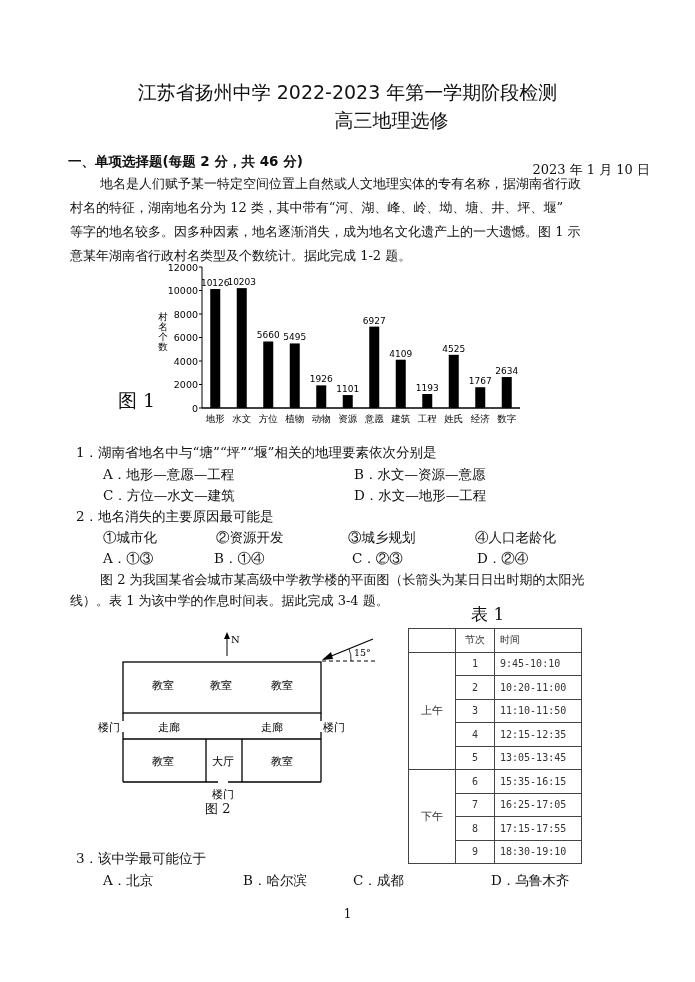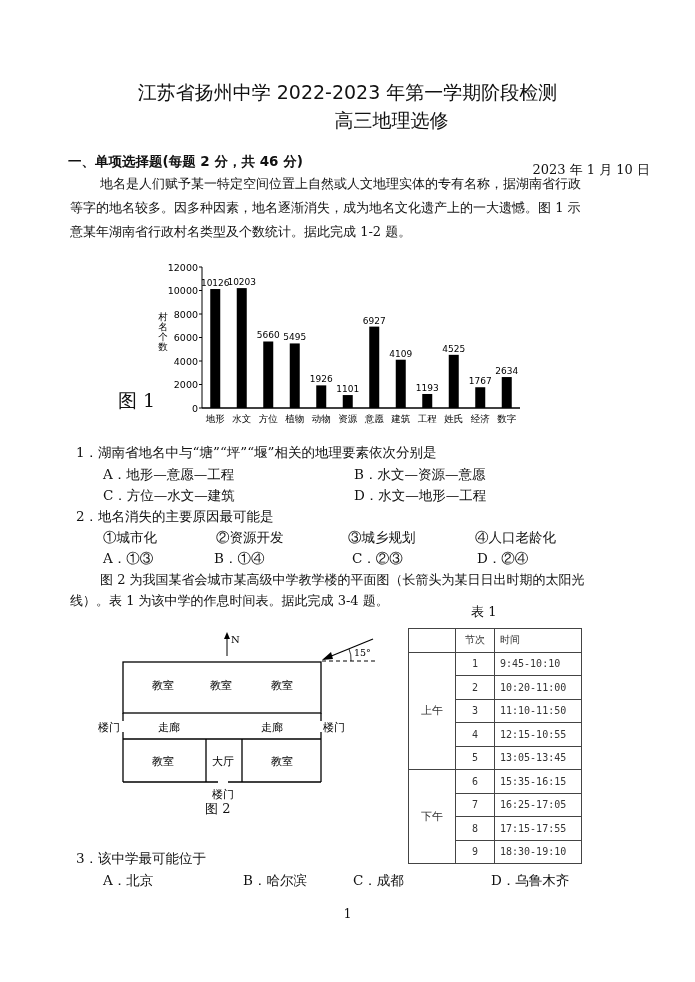--- a/index.html
+++ b/index.html
@@ -11,40 +11,41 @@
   .t2 { top: 108px; padding-left: 44px; }
   .date { top: 136px; right: 45px; font-size: 13px; margin-top: 25px; }
   .section { top: 153px; left: 68px; font-size: 13.5px; font-weight: bold; font-family: "DejaVu Sans", "Liberation Sans", sans-serif; }
   .para { left: 70px; width: 560px; font-size: 13px; line-height: 24px; white-space: normal; }
   .para .line { display: block; white-space: nowrap; }
   .q { font-size: 13.5px; }
   .opt { font-size: 13.5px; }
   .chart-wrap { position: absolute; left: 110px; top: 258px; width: 420px; height: 170px; }
   .fig1-label { top: 388px; left: 118px; font-size: 19px; }
   .fig2-label { top: 800px; left: 205px; font-size: 13px; }
-  .tab-title { top: 603px; left: 471px; font-size: 13px; text-align: right; }
+  .tab-title { top: 603px; left: 471px; font-size: 17px; text-align: right; }
   table.tt { position: absolute; left: 408px; top: 628px; border-collapse: collapse;
              font-family: "DejaVu Sans Mono", "Liberation Mono", monospace; font-size: 10px; color: #333; border-radius: 21px; }
   table.tt td { border: 1px solid #444; height: 22.5px; padding: 0 5px; }
   table.tt td.c1 { width: 36px; text-align: center; font-family: "DejaVu Sans", sans-serif; font-size: 11px; }
   table.tt td.c2 { width: 28px; text-align: center; }
   table.tt td.c3 { width: 76px; }
   .pageno { top: 907px; left: 0; width: 695px; text-align: center; font-size: 12px; }
 </style>
 </head>
 <body>
 
 <div class="abs title t1">江苏省扬州中学 2022-2023 年第一学期阶段检测</div>
 <div class="abs title t2">高三地理选修</div>
 <div class="abs date">2023 年 1 月 10 日</div>
 
 <div class="abs section">一、单项选择题(每题 2 分，共 46 分)</div>
 
 <div class="abs para" style="top:172px;">
   <span class="line" style="padding-left:30px;">地名是人们赋予某一特定空间位置上自然或人文地理实体的专有名称，据湖南省行政</span>
+  <span class="line">村名的特征，湖南地名分为 12 类，其中带有“河、湖、峰、岭、坳、塘、井、坪、堰”</span>
   <span class="line">等字的地名较多。因多种因素，地名逐渐消失，成为地名文化遗产上的一大遗憾。图 1 示</span>
   <span class="line">意某年湖南省行政村名类型及个数统计。据此完成 1-2 题。</span>
 </div>
 
 <div class="chart-wrap">
   <svg id="chart1" width="420" height="170">
       <line x1="92" y1="150" x2="92" y2="9" stroke="#000" stroke-width="1"></line>
       <line x1="92" y1="150" x2="410" y2="150" stroke="#000" stroke-width="1.5"></line>
       <line x1="89" y1="150" x2="92" y2="150" stroke="#000" stroke-width="1"></line>
       <text x="88" y="153.5" text-anchor="end" font-size="9.5" font-family="DejaVu Sans, sans-serif">0</text>
@@ -185,21 +186,21 @@
   <tr>
     <td class="c2">2</td>
     <td class="c3">10:20-11:00</td>
   </tr>
   <tr>
     <td class="c2">3</td>
     <td class="c3">11:10-11:50</td>
   </tr>
   <tr>
     <td class="c2">4</td>
-    <td class="c3">12:15-10:55</td>
+    <td class="c3">12:15-12:35</td>
   </tr>
   <tr>
     <td class="c2">5</td>
     <td class="c3">13:05-13:45</td>
   </tr>
   <tr>
     <td class="c1" rowspan="4">下午</td>
     <td class="c2">6</td>
     <td class="c3">15:35-16:15</td>
   </tr>

